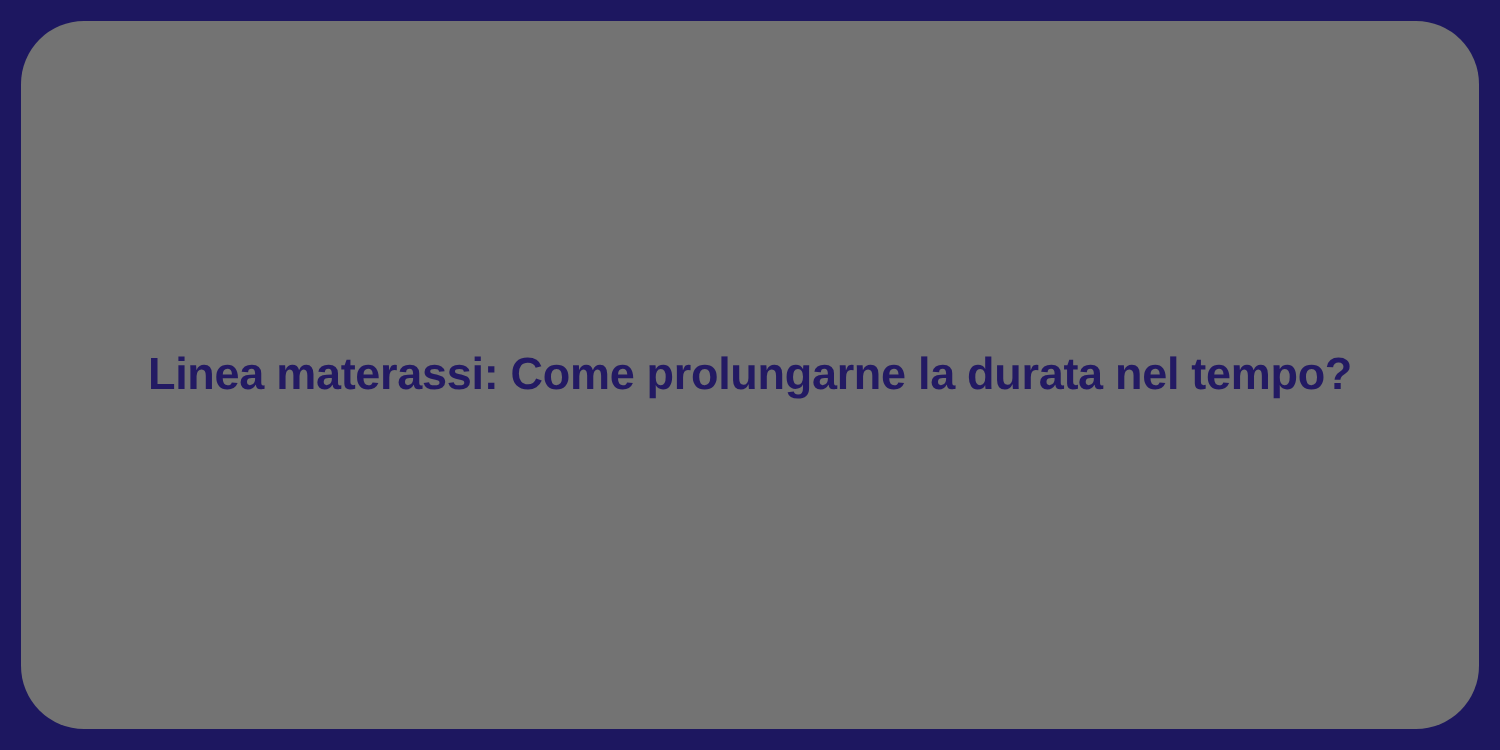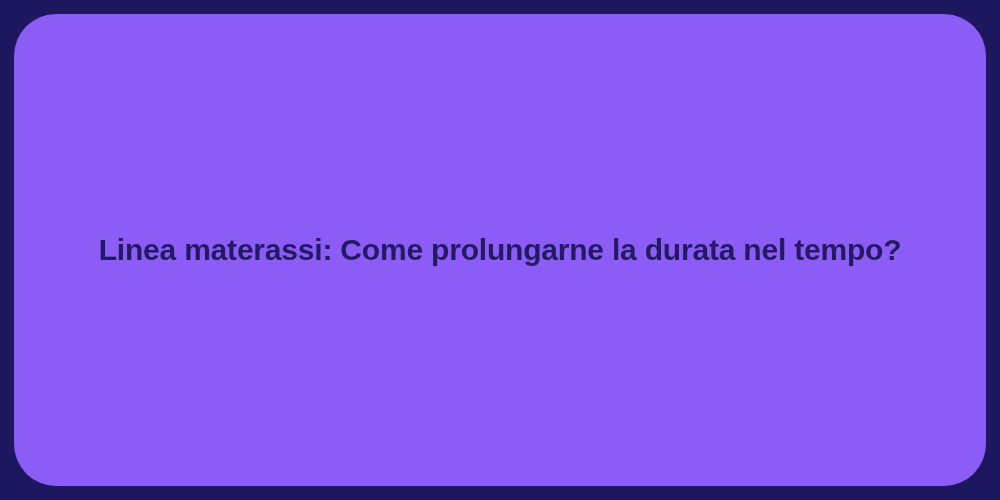--- a/index.html
+++ b/index.html
@@ -22,21 +22,21 @@
     height: 500px;
     background: #1d1760;
     padding: 14px;
   }
 
   
   #banner-card {
     box-sizing: border-box;
     width: 100%;
     height: 100%;
-    background: #8b5cf6;
+    background: #737373;
     border-radius: 42px;
 
     display: flex;
     align-items: center;
     justify-content: center;
   }
 
   
   #banner-headline {
     margin: 0;

